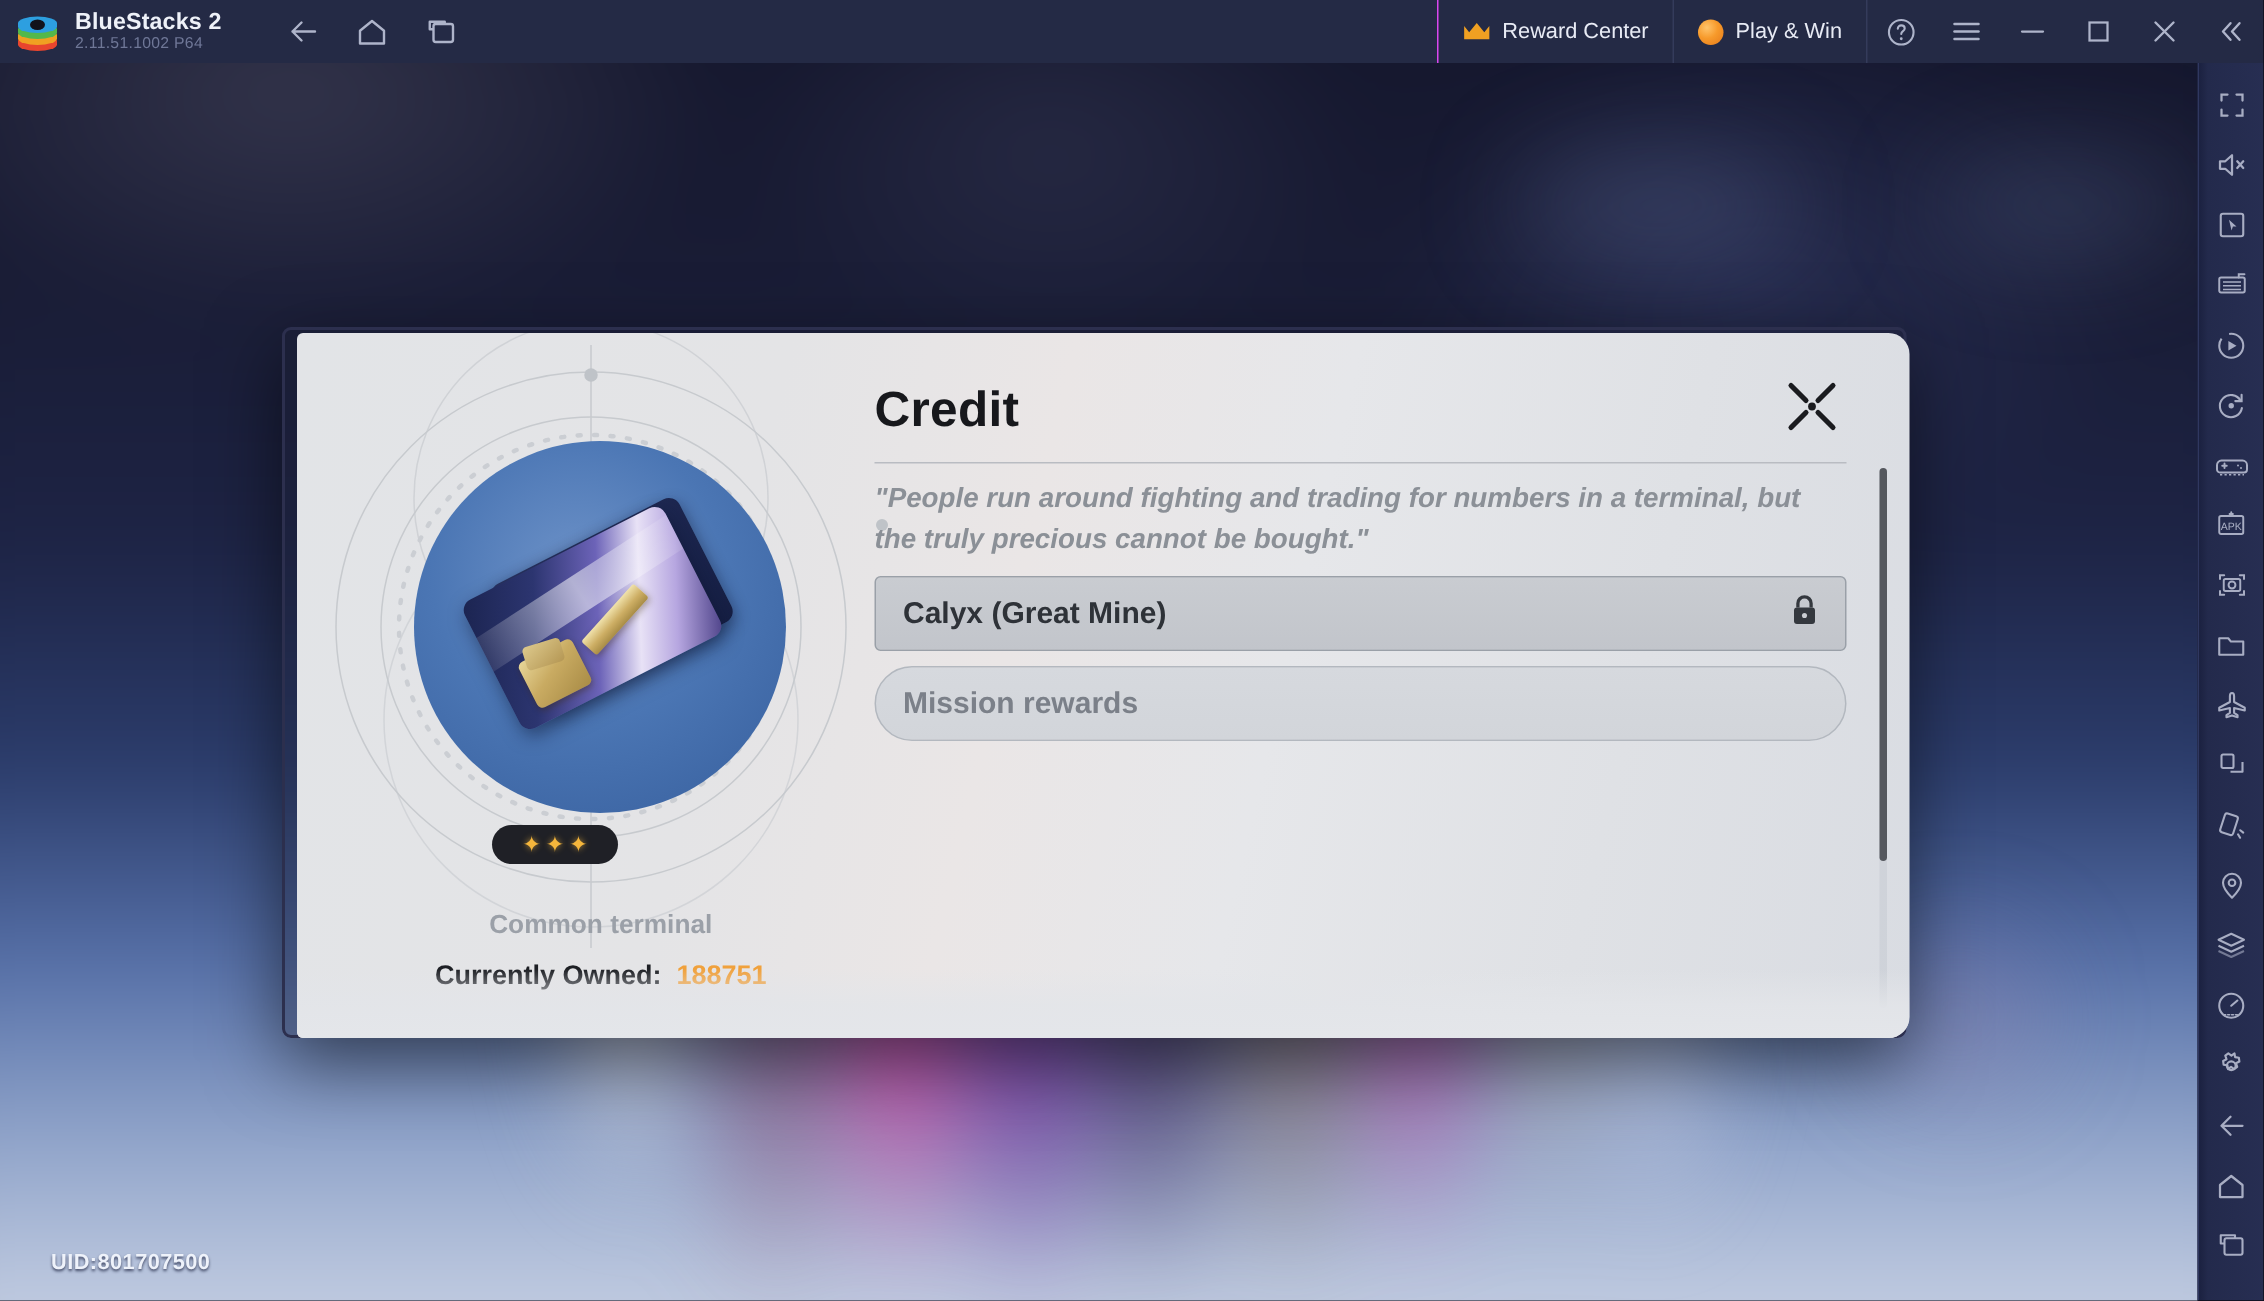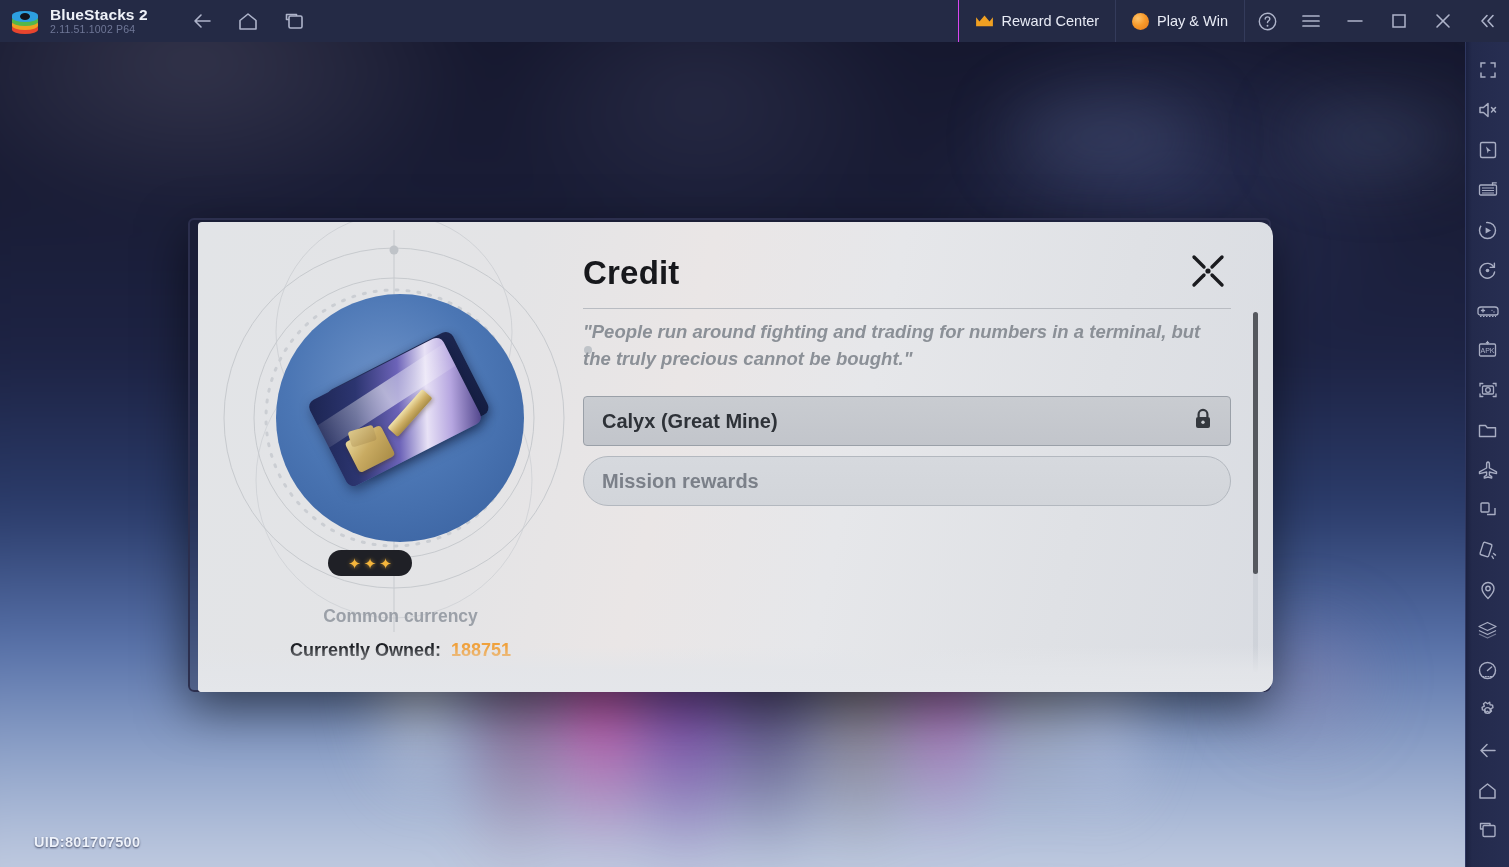--- a/index.html
+++ b/index.html
@@ -171,21 +171,21 @@
   .title-rule { height: 1px; background: #b9bcc2; margin: 14px 42px 0 0; }
   .desc {
     margin-top: 17px; padding-right: 60px;
     color: #15171b; font-size: 21.5px; font-weight: bold; line-height: 1.56;
   }
   .quote {
     margin-top: 9px; padding-right: 72px;
     color: #8b9097; font-size: 18.5px; font-style: italic; line-height: 1.46; font-weight: bold;
   }
   .sources-label { margin-top: 22px; color: #2c2f35; font-size: 19px; font-weight: bold; }
-  .src-list { margin-top: 24px; padding-right: 42px; }
+  .src-list { margin-top: 12px; padding-right: 42px; }
   .src-item {
     position: relative; height: 50px; margin-bottom: 10px; border-radius: 4px;
     background: linear-gradient(180deg, #c9ccd1 0%, #c2c5cb 100%);
     border: 1px solid #9aa0a8;
     display: flex; align-items: center; cursor: pointer;
   }
   .src-item.dim { background: linear-gradient(180deg,#d6d9de 0%, #d2d5da 100%); border-color:#b3b8bf;border-radius:25px; }
   .src-name { margin-left: 18px; color: #2e3238; font-size: 20px; font-weight: bold; }
   .src-item.dim .src-name { color: #7b8089; }
   .lock { margin-left: auto; margin-right: 18px; }
@@ -241,21 +241,21 @@
           <div class="card-back"></div>
           <div class="card-front"></div>
           <div class="gold-bar"></div>
           <div class="chip"></div>
         </div>
         <div class="stars-badge">
           <span class="star">✦</span>
           <span class="star">✦</span>
           <span class="star">✦</span>
         </div>
-        <div class="sub-label">Common currency</div>
+        <div class="sub-label">Common terminal</div>
         <div class="owned">
           <span>Currently Owned:</span><span class="val">188751</span>
         </div>
       </div>
 
       <div class="content">
 
         <div class="title-row">
           <div class="dlg-title">Credit</div>
           <div class="close-btn" title="Close">

